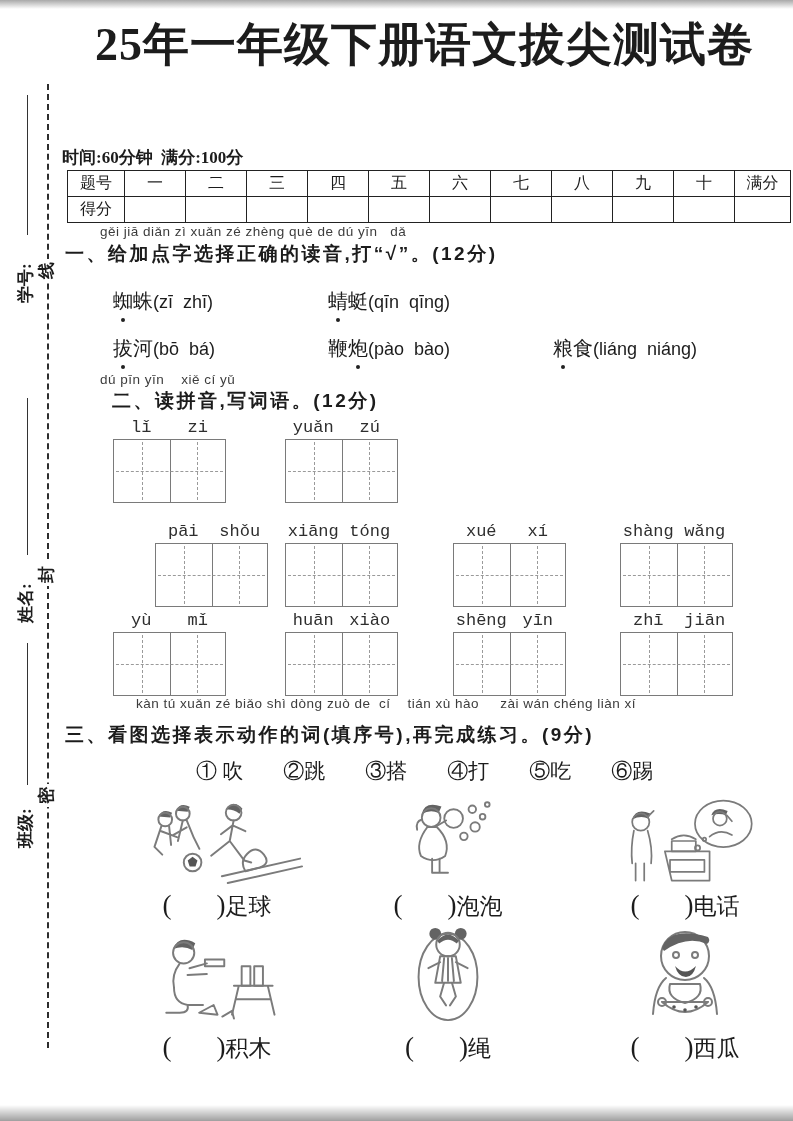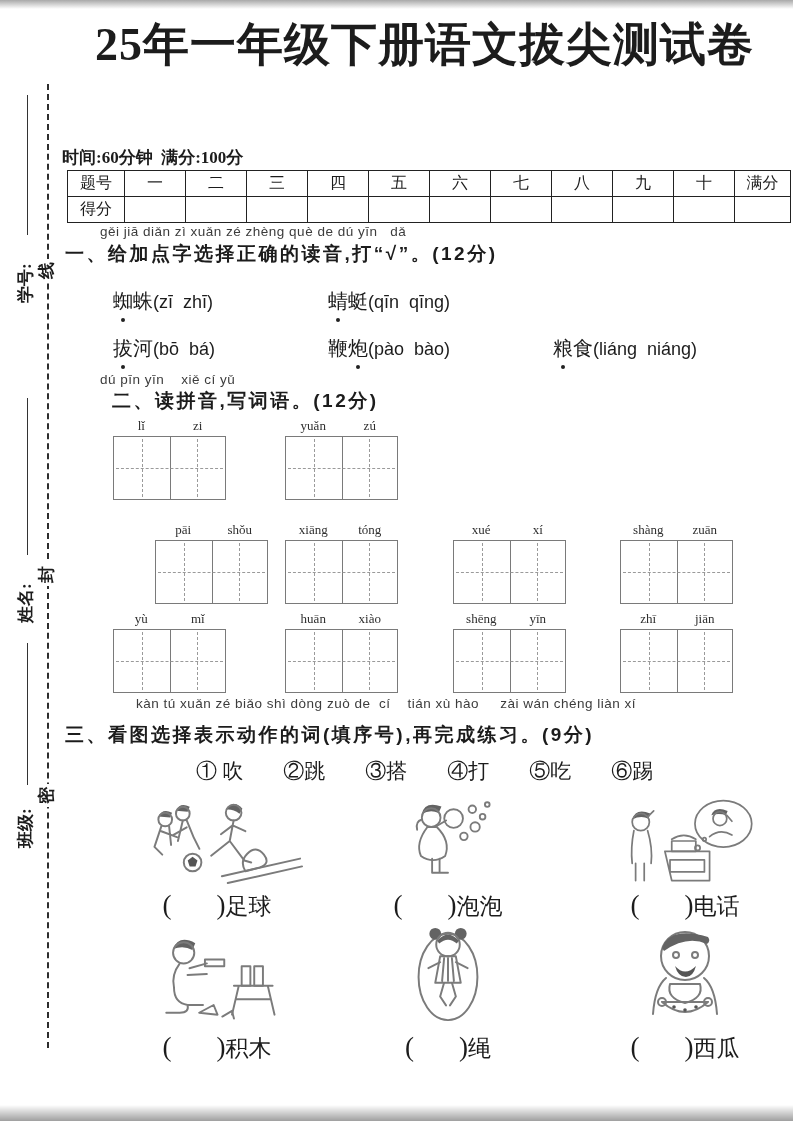--- a/index.html
+++ b/index.html
@@ -32,21 +32,21 @@
   .sec-heading{position:absolute;font-family:"Liberation Sans",sans-serif;font-size:19px;
         font-weight:700;letter-spacing:2.5px;white-space:pre;}
   
   .qitem{position:absolute;font-size:20px;white-space:pre;}
   .qitem .ch{position:relative;display:inline-block;}
   .qitem .ch.dot::after{content:"";position:absolute;left:50%;bottom:-7px;width:4px;height:4px;
         border-radius:50%;background:#222;transform:translateX(-50%);}
   .qitem .opts{font-family:"Liberation Sans",sans-serif;font-size:18px;white-space:pre;}
   
   .wgrid{position:absolute;width:113px;}
-  .plabel{display:flex;font-family:Liberation Serif, serif;font-size:13px;color:#2e2e2e;}
+  .plabel{display:flex;font-family:Liberation Mono, monospace;font-size:17px;color:#2e2e2e;}
   .plabel span{flex:1;text-align:center;}
   .wbox{position:relative;height:62px;border:1.6px solid #7a7a7a;margin-top:2px;background:#fff;}
   .wbox .mid{position:absolute;left:50%;top:0;bottom:0;width:0;border-left:1.6px solid #7a7a7a;}
   .wbox .hd{position:absolute;left:2px;right:2px;top:50%;height:0;border-top:1.2px dashed #9a9a9a;}
   .wbox .vd{position:absolute;top:2px;bottom:2px;width:0;border-left:1.2px dashed #9a9a9a;}
   .wbox .vd.q1{left:25%;} .wbox .vd.q3{left:75%;}
   
   .opt-row{position:absolute;left:62px;top:757px;width:725px;display:flex;justify-content:center;
         gap:40px;font-size:21px;}
   .imgitem{position:absolute;display:flex;flex-direction:column;align-items:center;}
@@ -195,21 +195,21 @@
       <div class="wbox">
         <i class="mid"></i>
         <i class="hd"></i>
         <i class="vd q1"></i>
         <i class="vd q3"></i>
       </div>
     </div>
   <div class="wgrid" style="left:620px;top:522px;">
       <div class="plabel">
         <span>shàng</span>
-        <span>zuān</span>
+        <span>wǎng</span>
       </div>
       <div class="wbox">
         <i class="mid"></i>
         <i class="hd"></i>
         <i class="vd q1"></i>
         <i class="vd q3"></i>
       </div>
     </div>
 
   <div class="wgrid" style="left:113px;top:611px;">

